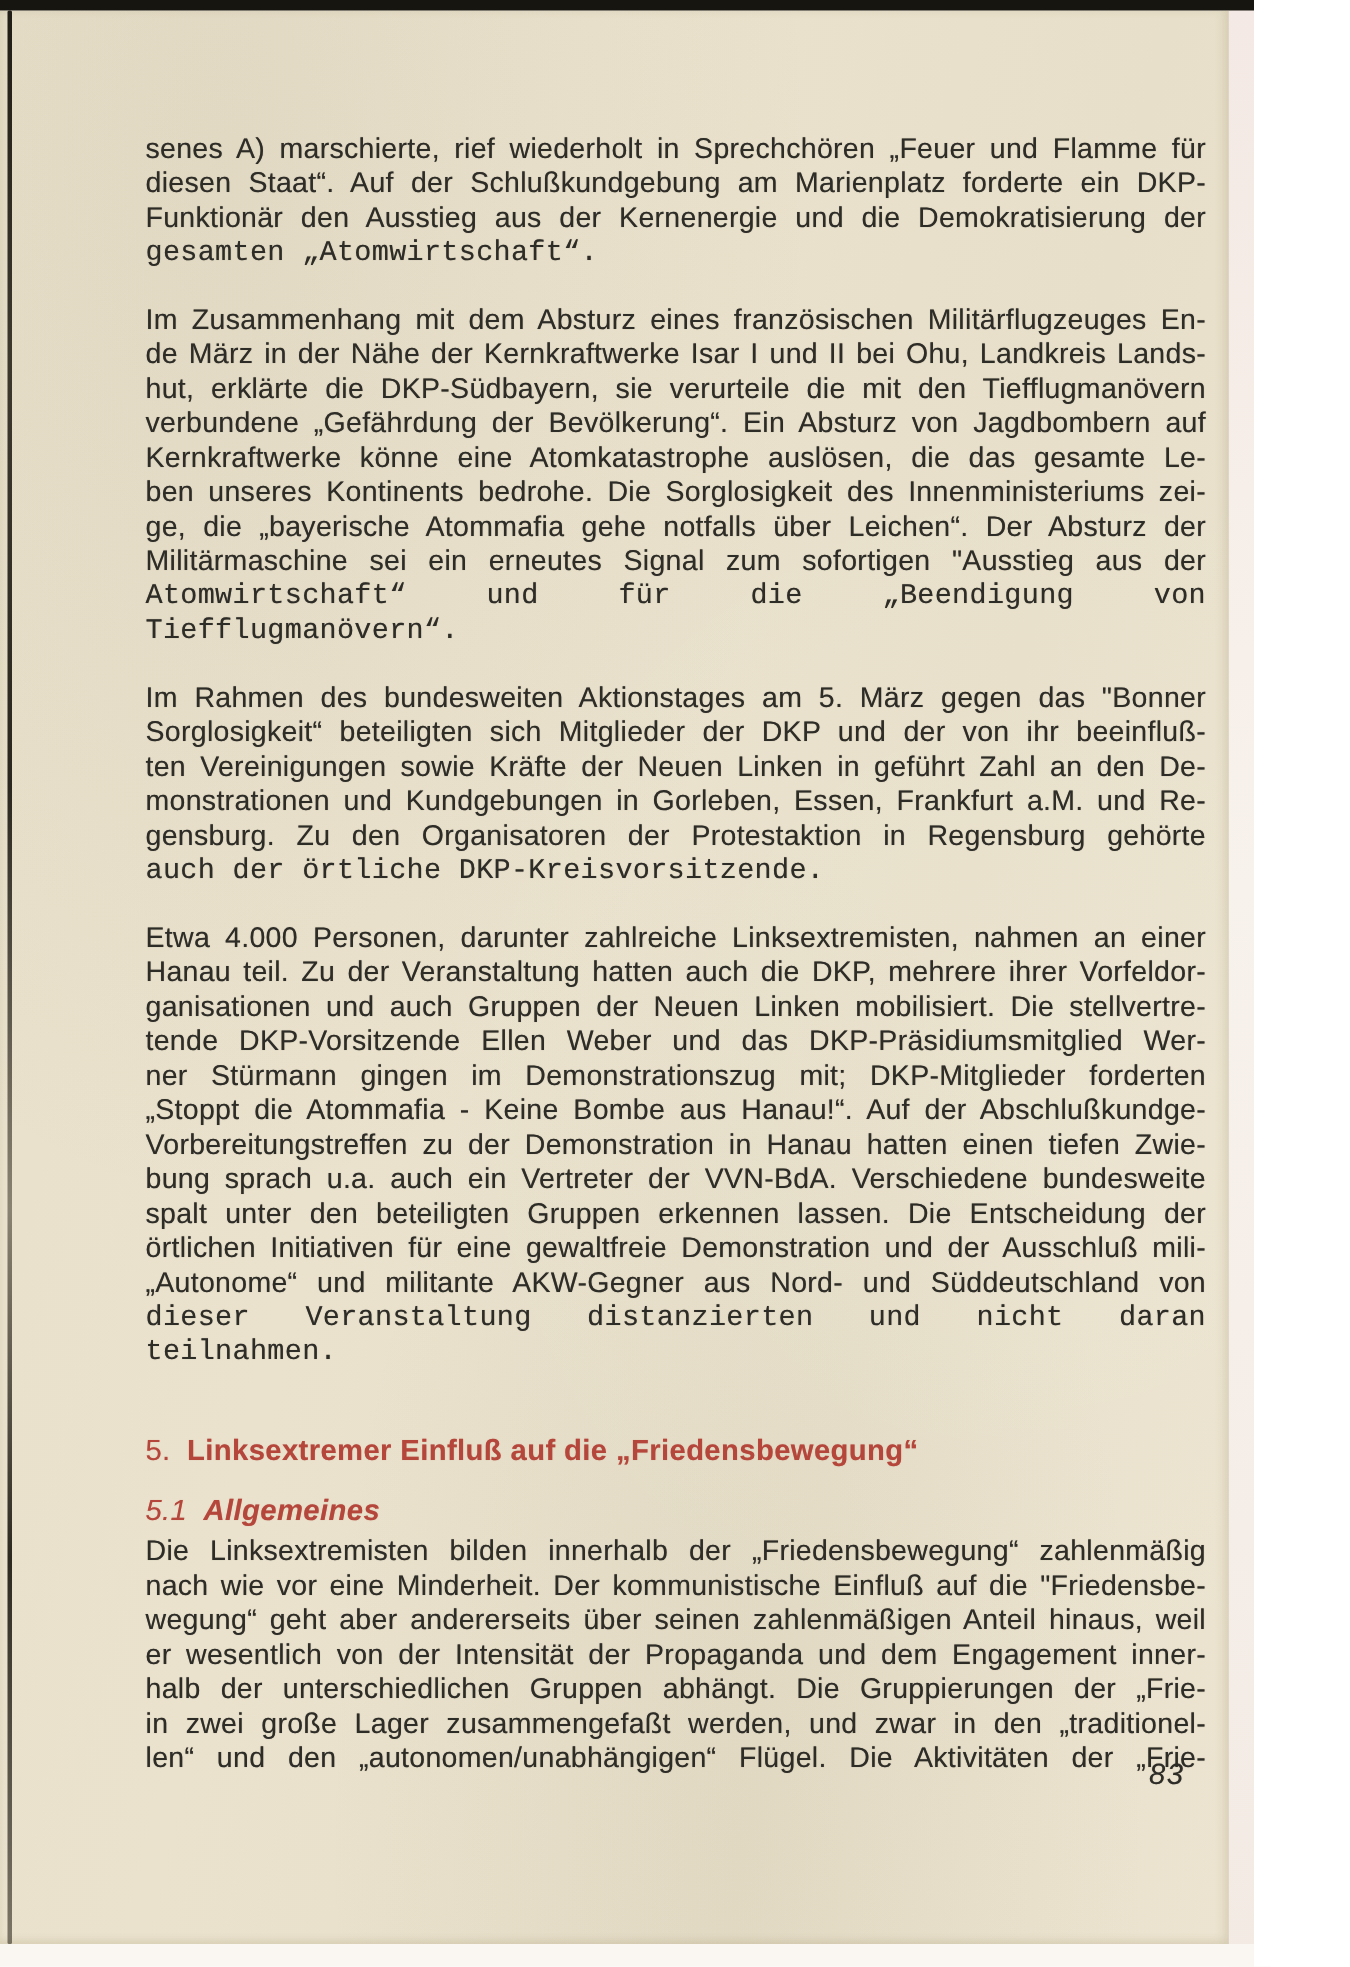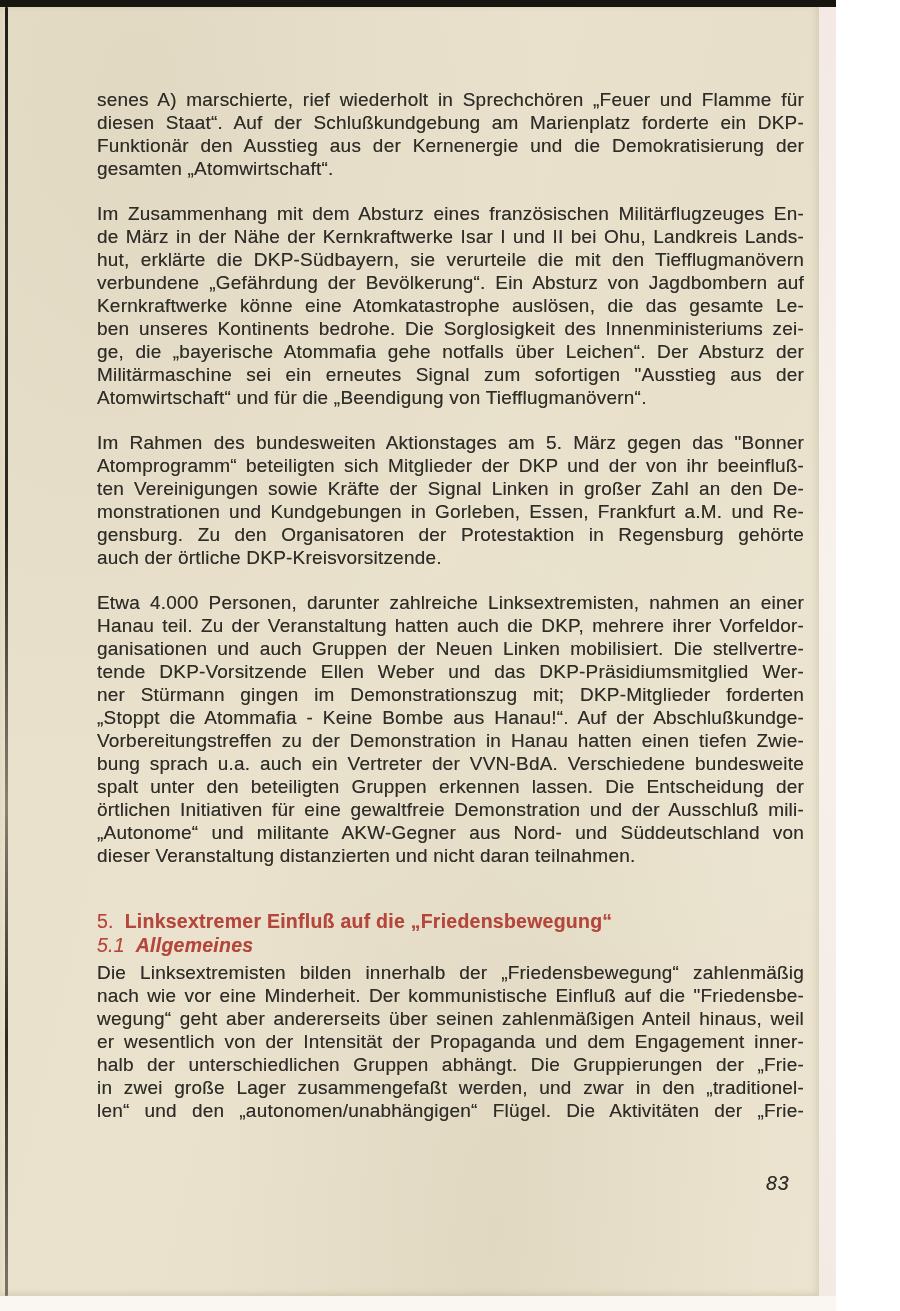--- a/index.html
+++ b/index.html
@@ -73,30 +73,31 @@
   .para { margin: 0 0 22px 0; }
 
   .line {
     text-align: justify;
     text-align-last: justify;
     -moz-text-align-last: justify;
     white-space: normal;
   }
   .line.last {
     text-align-last: left;
+    font-family: Liberation Mono, monospace;
     -moz-text-align-last: left;
   }
 
   .heading {
     color: var(--heading-red, #b5463b);
     font-size: 19.5px;
     line-height: 24px;
     text-shadow: 0 0 0.5px rgba(181,70,59,0.5);
   }
-  .heading.level1 { margin-top: 42px; margin-bottom: 0; }
+  .heading.level1 { margin-top: 42px; margin-bottom: 16px; }
   .heading.level2 { margin-top: 0;    margin-bottom: 4px; font-style: italic; }
   .hnum  { font-weight: normal; margin-right: 11px; }
   .htext { font-weight: bold; letter-spacing: 0.25px; }
 
   .page-number {
     position: absolute;
     left: 766px; top: 1172px;
     color: var(--ink, #2e2c27);
     font-size: 19.5px;
     letter-spacing: 1px;
@@ -127,22 +128,22 @@
         <div class="line">hut, erklärte die DKP-Südbayern, sie verurteile die mit den Tiefflugmanövern</div>
         <div class="line">verbundene „Gefährdung der Bevölkerung“. Ein Absturz von Jagdbombern auf</div>
         <div class="line">Kernkraftwerke könne eine Atomkatastrophe auslösen, die das gesamte Le-</div>
         <div class="line">ben unseres Kontinents bedrohe. Die Sorglosigkeit des Innenministeriums zei-</div>
         <div class="line">ge, die „bayerische Atommafia gehe notfalls über Leichen“. Der Absturz der</div>
         <div class="line">Militärmaschine sei ein erneutes Signal zum sofortigen "Ausstieg aus der</div>
         <div class="line last">Atomwirtschaft“ und für die „Beendigung von Tiefflugmanövern“.</div>
       </div>
       <div class="para">
         <div class="line">Im Rahmen des bundesweiten Aktionstages am 5. März gegen das "Bonner</div>
-        <div class="line">Atomprogramm“ beteiligten sich Mitglieder der DKP und der von ihr beeinfluß-</div>
-        <div class="line">ten Vereinigungen sowie Kräfte der Signal Linken in großer Zahl an den De-</div>
+        <div class="line">Sorglosigkeit“ beteiligten sich Mitglieder der DKP und der von ihr beeinfluß-</div>
+        <div class="line">ten Vereinigungen sowie Kräfte der Neuen Linken in geführt Zahl an den De-</div>
         <div class="line">monstrationen und Kundgebungen in Gorleben, Essen, Frankfurt a.M. und Re-</div>
         <div class="line">gensburg. Zu den Organisatoren der Protestaktion in Regensburg gehörte</div>
         <div class="line last">auch der örtliche DKP-Kreisvorsitzende.</div>
       </div>
       <div class="para">
         <div class="line">Etwa 4.000 Personen, darunter zahlreiche Linksextremisten, nahmen an einer</div>
         <div class="line">Hanau teil. Zu der Veranstaltung hatten auch die DKP, mehrere ihrer Vorfeldor-</div>
         <div class="line">ganisationen und auch Gruppen der Neuen Linken mobilisiert. Die stellvertre-</div>
         <div class="line">tende DKP-Vorsitzende Ellen Weber und das DKP-Präsidiumsmitglied Wer-</div>
         <div class="line">ner Stürmann gingen im Demonstrationszug mit; DKP-Mitglieder forderten</div>

